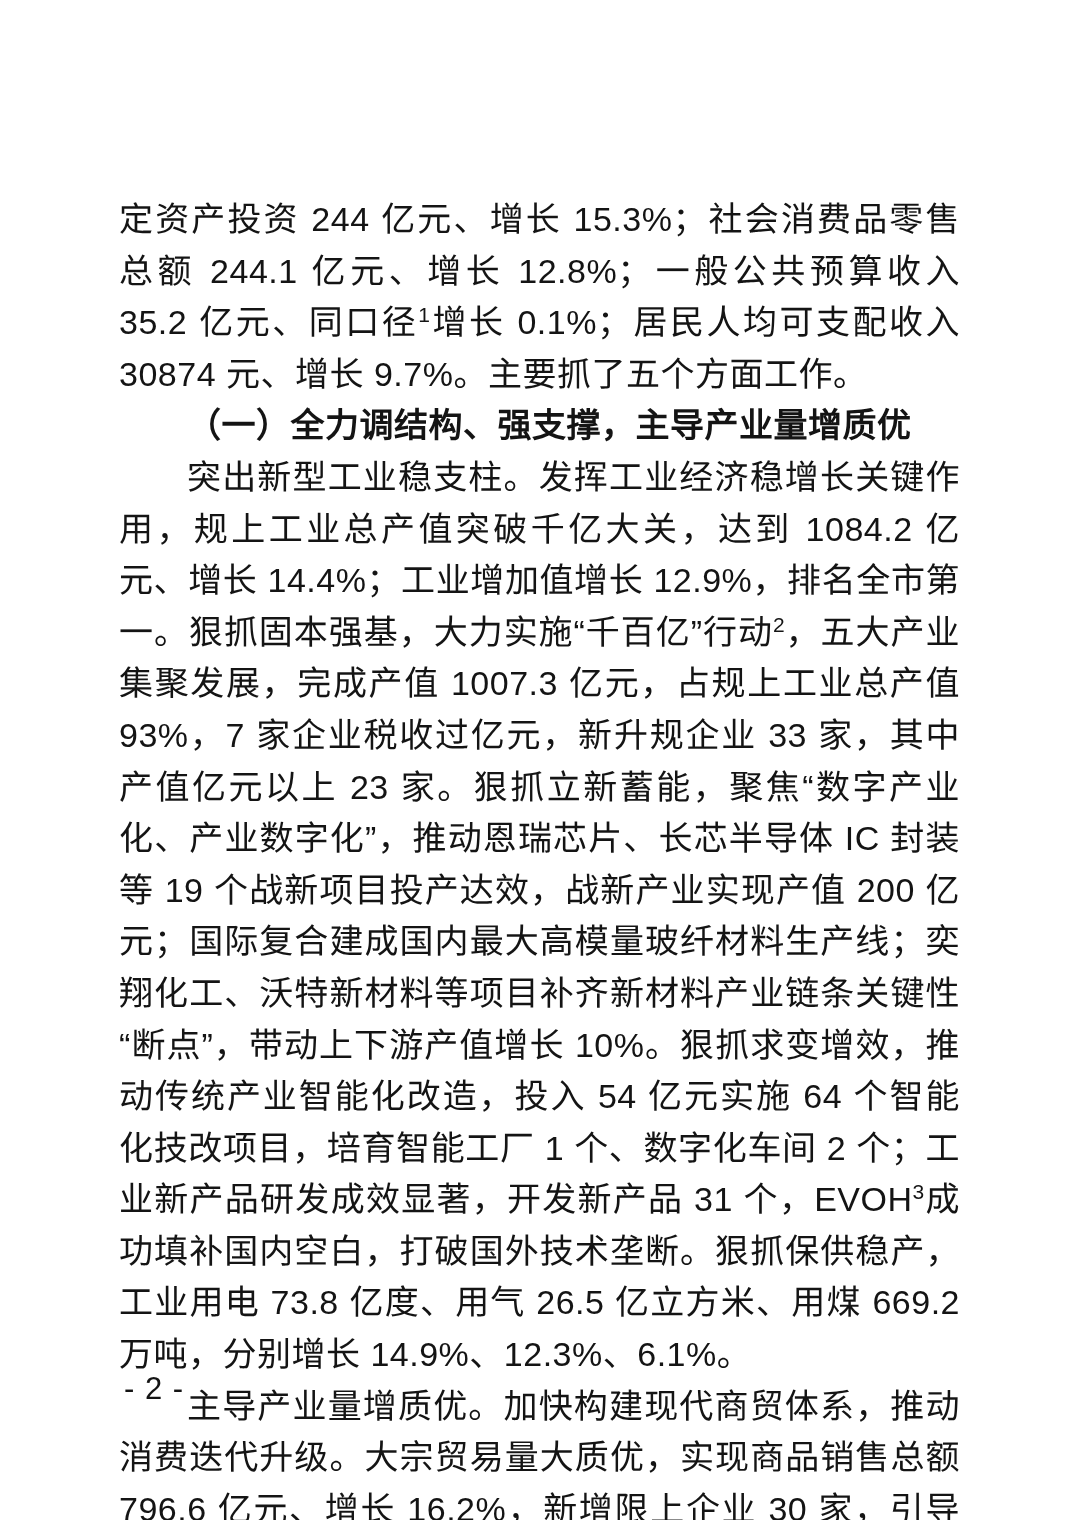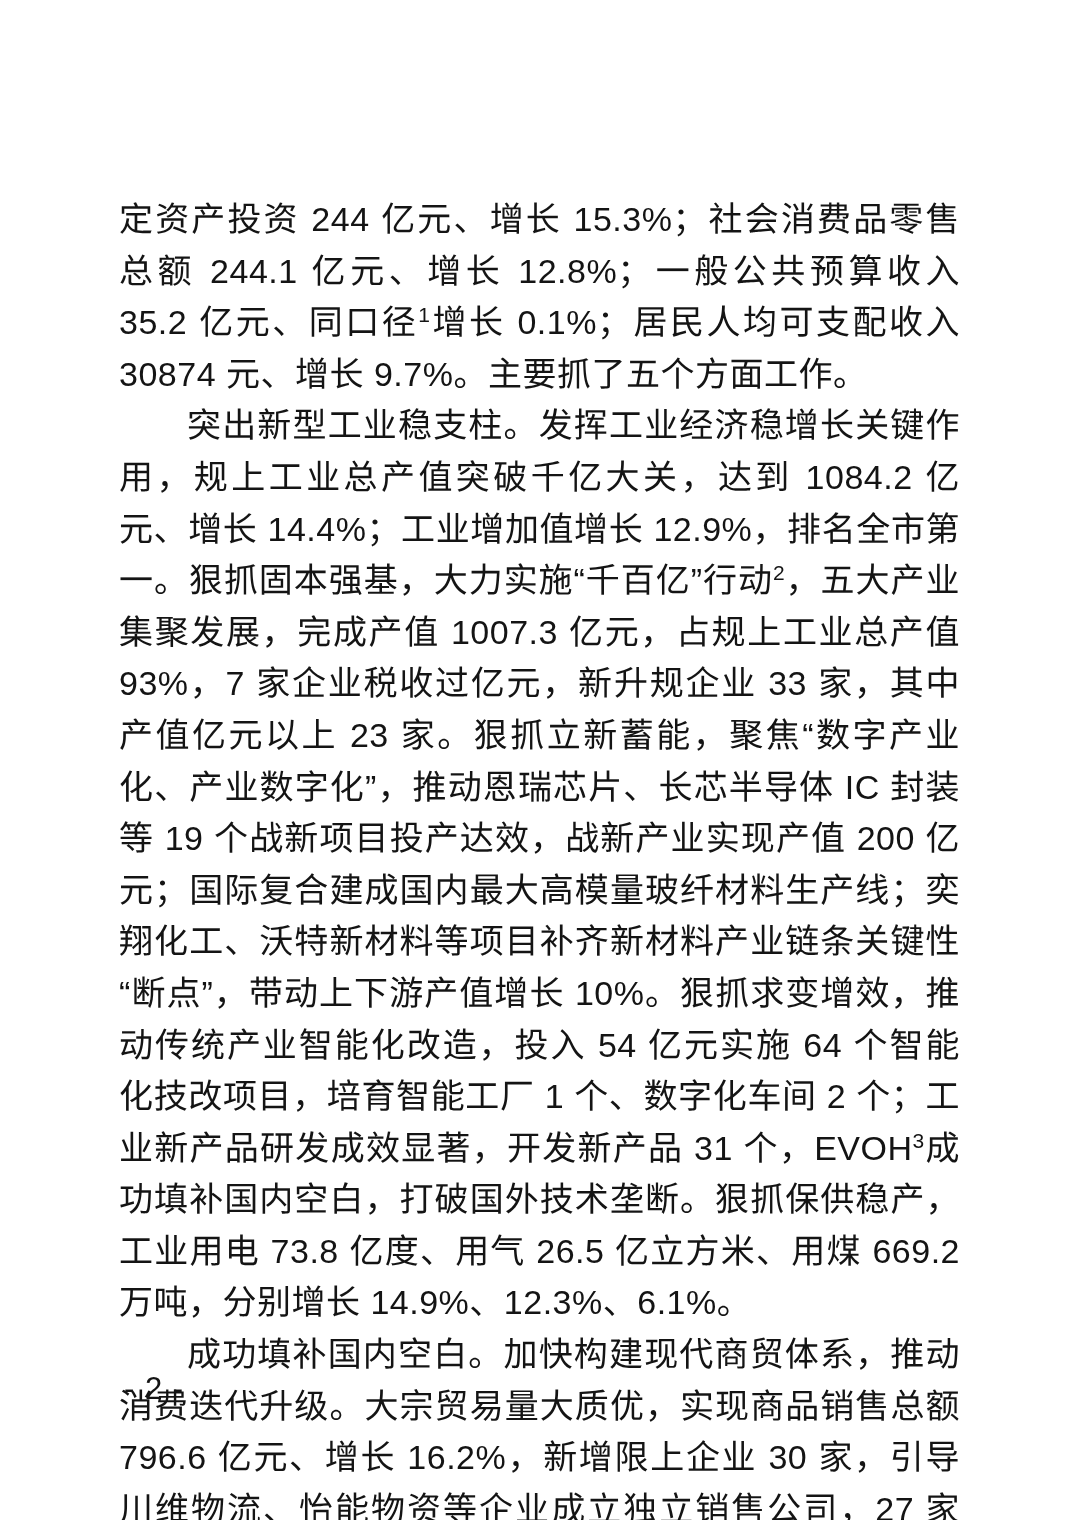--- a/index.html
+++ b/index.html
@@ -54,17 +54,18 @@
     color: #141414;
     letter-spacing: 1px;
   }
 </style>
 </head>
 <body>
 
 <div class="page">
   <div class="doc-body" id="doc-body">
       <p class="para"><span>定资产投资 244 亿元、增长 15.3%；社会消费品零售总额 244.1 亿元、增长 12.8%；一般公共预算收入 35.2 亿元、同口径</span><sup>1</sup><span>增长 0.1%；居民人均可支配收入 30874 元、增长 9.7%。主要抓了五个方面工作。</span></p>
+      <p class="para indent heading"><span class="b">（一）全力调结构、强支撑，主导产业量增质优</span></p>
       <p class="para indent"><span class="b">突出新型工业稳支柱。</span><span>发挥工业经济稳增长关键作用，规上工业总产值突破千亿大关，达到 1084.2 亿元、增长 14.4%；工业增加值增长 12.9%，排名全市第一。狠抓固本强基，大力实施“千百亿”行动</span><sup>2</sup><span>，五大产业集聚发展，完成产值 1007.3 亿元，占规上工业总产值 93%，7 家企业税收过亿元，新升规企业 33 家，其中产值亿元以上 23 家。狠抓立新蓄能，聚焦“数字产业化、产业数字化”，推动恩瑞芯片、长芯半导体 IC 封装等 19 个战新项目投产达效，战新产业实现产值 200 亿元；国际复合建成国内最大高模量玻纤材料生产线；奕翔化工、沃特新材料等项目补齐新材料产业链条关键性“断点”，带动上下游产值增长 10%。狠抓求变增效，推动传统产业智能化改造，投入 54 亿元实施 64 个智能化技改项目，培育智能工厂 1 个、数字化车间 2 个；工业新产品研发成效显著，开发新产品 31 个，EVOH</span><sup>3</sup><span>成功填补国内空白，打破国外技术垄断。狠抓保供稳产，工业用电 73.8 亿度、用气 26.5 亿立方米、用煤 669.2 万吨，分别增长 14.9%、12.3%、6.1%。</span></p>
-      <p class="para indent"><span class="b">成功填补国内空白。</span><span>加快构建现代商贸体系，推动消费迭代升级。大宗贸易量大质优，实现商品销售总额 796.6 亿元、增长 16.2%，新增限上企业 30 家，引导川维物流、怡能物资等企业成立独立销售公司，27 家企业销售额过亿元。总部经济发展迅速，贸易</span></p>
+      <p class="para indent"><span class="b">主导产业量增质优。</span><span>加快构建现代商贸体系，推动消费迭代升级。大宗贸易量大质优，实现商品销售总额 796.6 亿元、增长 16.2%，新增限上企业 30 家，引导川维物流、怡能物资等企业成立独立销售公司，27 家企业销售额过亿元。总部经济发展迅速，贸易</span></p>
     </div>
   <div class="page-number">- 2 -</div>
 </div>
 
 </body></html>

